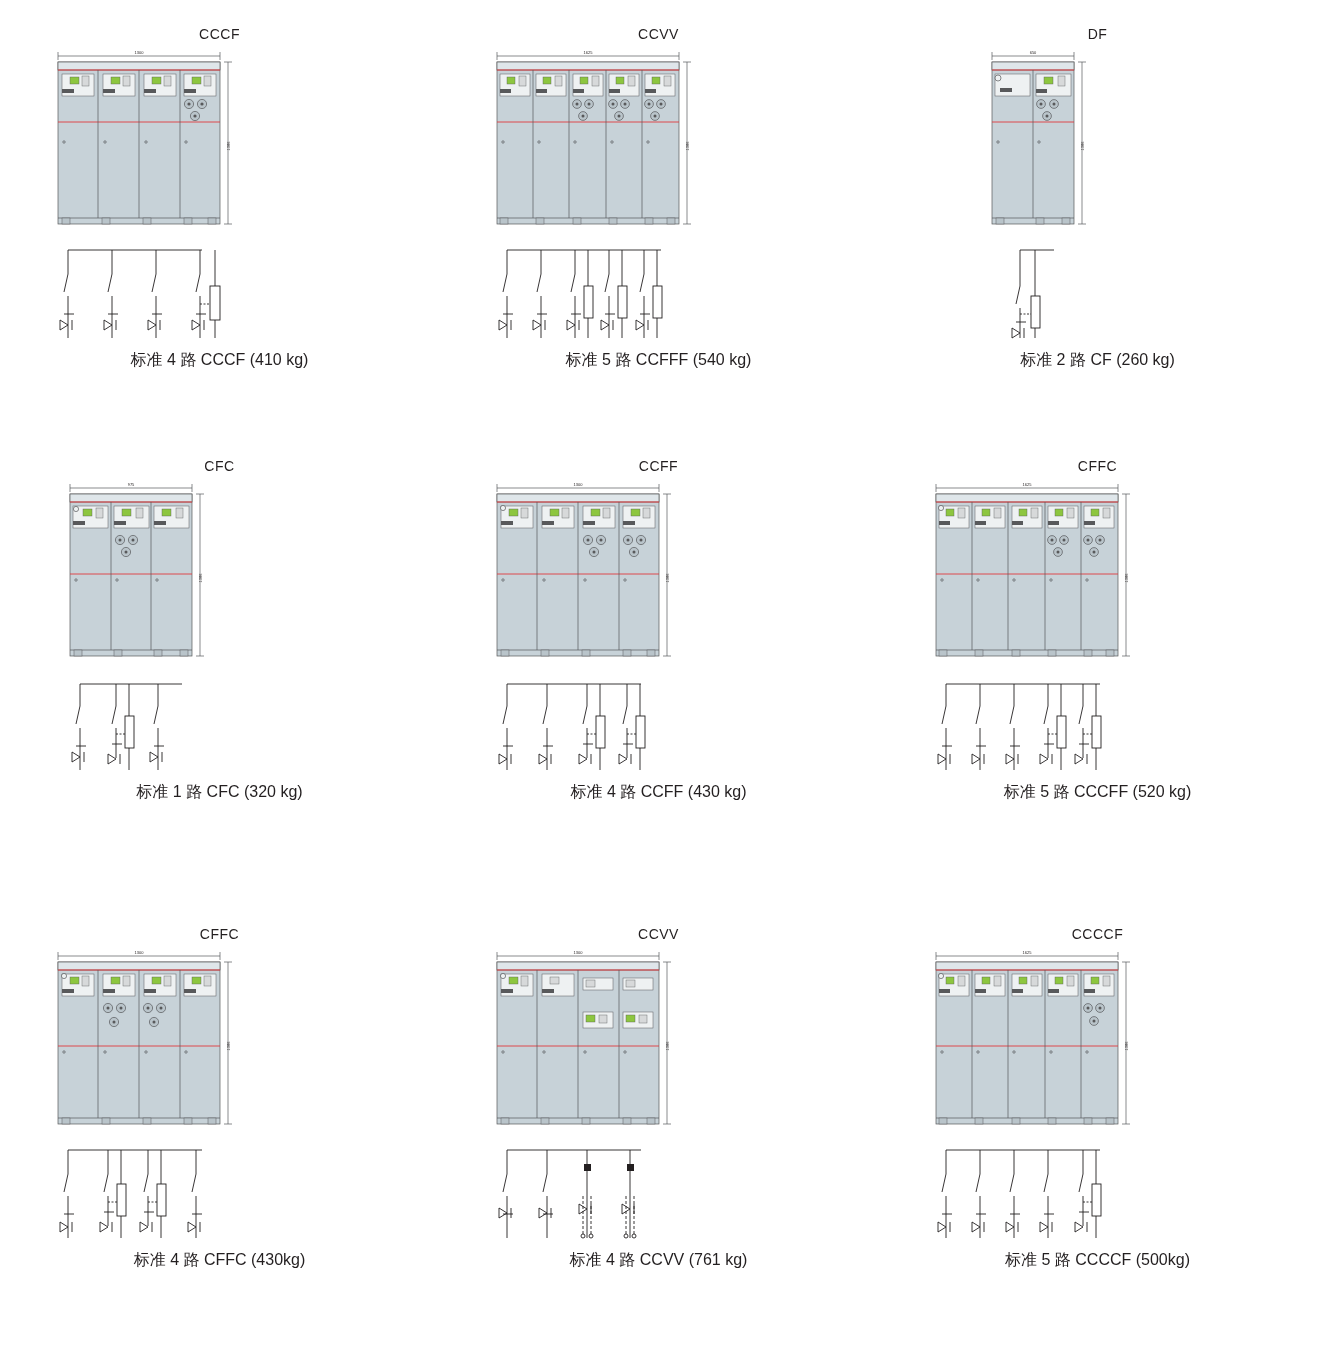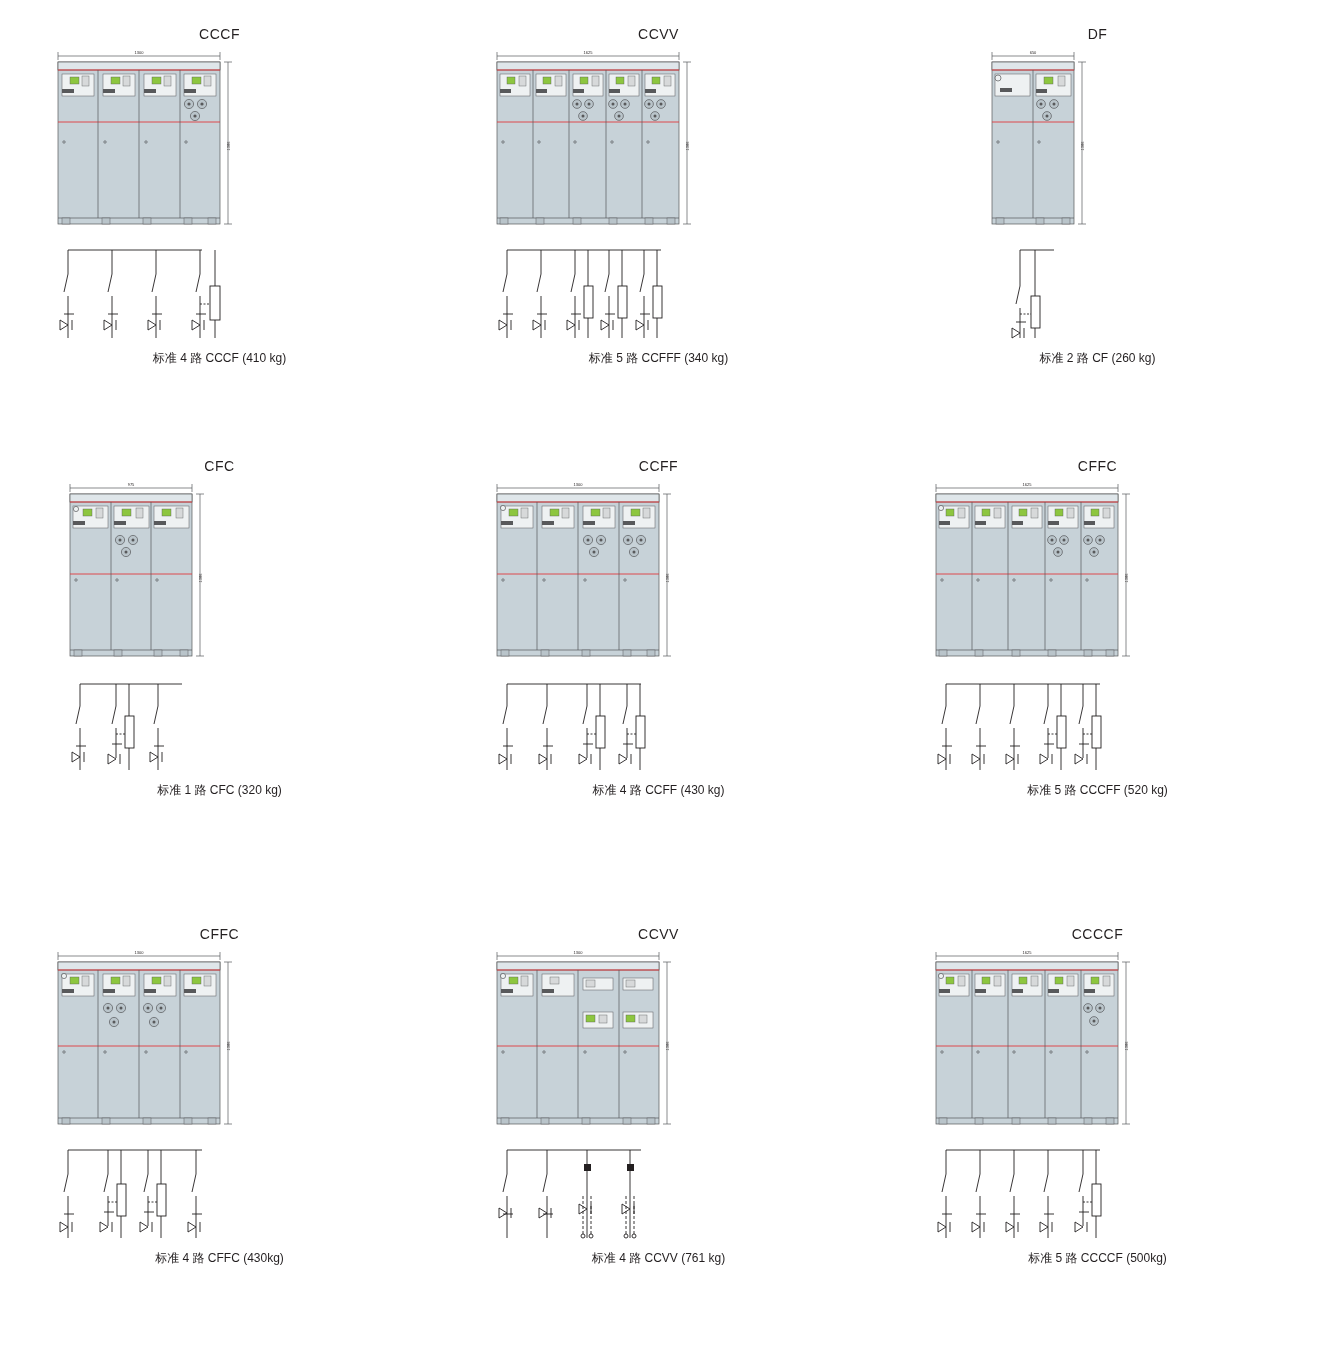--- a/index.html
+++ b/index.html
@@ -34,21 +34,21 @@
     margin-bottom: 4px;
     text-align: center;
     color: #231f20;
   }
   .drawing-wrap {
     position: relative;
     width: 340px;
     height: 300px;
   }
   .caption {
-    font-size: 12px;
+    font-size: 16px;
     color: #231f20;
     text-align: center;
     margin-top: 4px;
     white-space: nowrap;
   }
   
   .r1 .cell-title { margin-top: 26px; }
   .r2 .cell-title { margin-top: 6px; }
   .r3 .cell-title { margin-top: 22px; }
   svg { display: block; }
@@ -293,21 +293,21 @@
             <line x1="168" y1="204" x2="168" y2="240"></line>
               <line x1="168" y1="272" x2="168" y2="292"></line>
             <line x1="155" y1="250" x2="155" y2="292"></line>
               <line x1="151" y1="268" x2="161" y2="268"></line>
             <path d="M147 274 L155 279 L147 284 Z"></path>
               <line x1="159" y1="274" x2="159" y2="284"></line>
           </g>
         </g>
       </svg>
     </div>
-    <div class="caption">标准 5 路 CCFFF (340 kg)</div>
+    <div class="caption">标准 5 路 CCFFF (540 kg)</div>
   </div>
 
   <div class="cell r1">
     <div class="cell-title">DF</div>
     <div class="drawing-wrap">
       <svg width="340" height="300" viewBox="0 0 340 300">
         <g stroke="#58595b" fill="none" stroke-width="0.7">
           <line x1="64" y1="10" x2="146" y2="10"></line>
             <line x1="64" y1="6" x2="64" y2="14"></line>
             <line x1="146" y1="6" x2="146" y2="14"></line>

